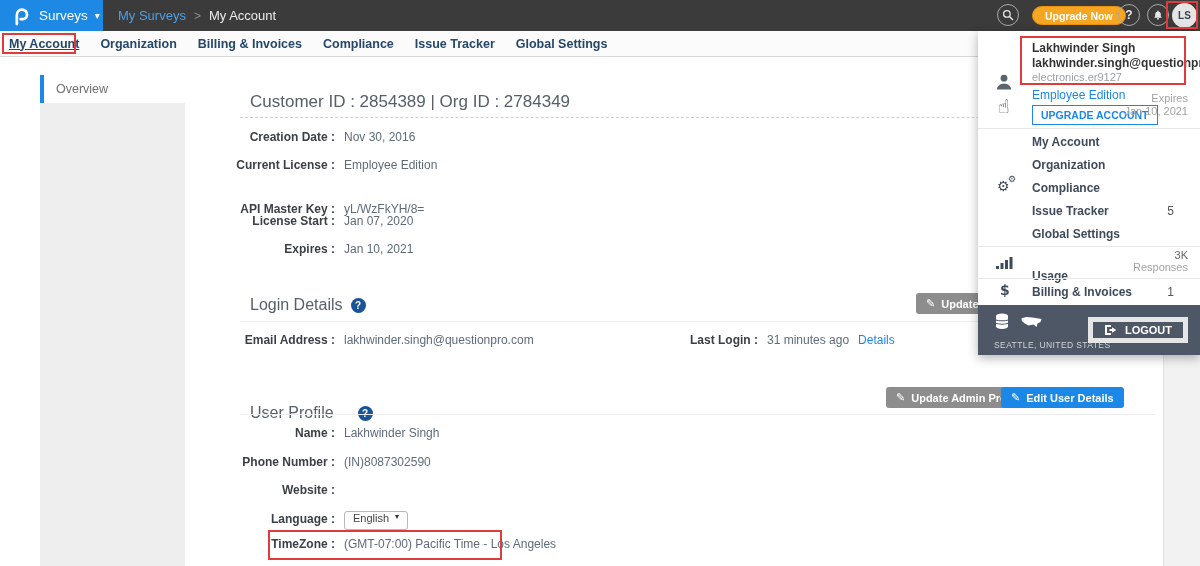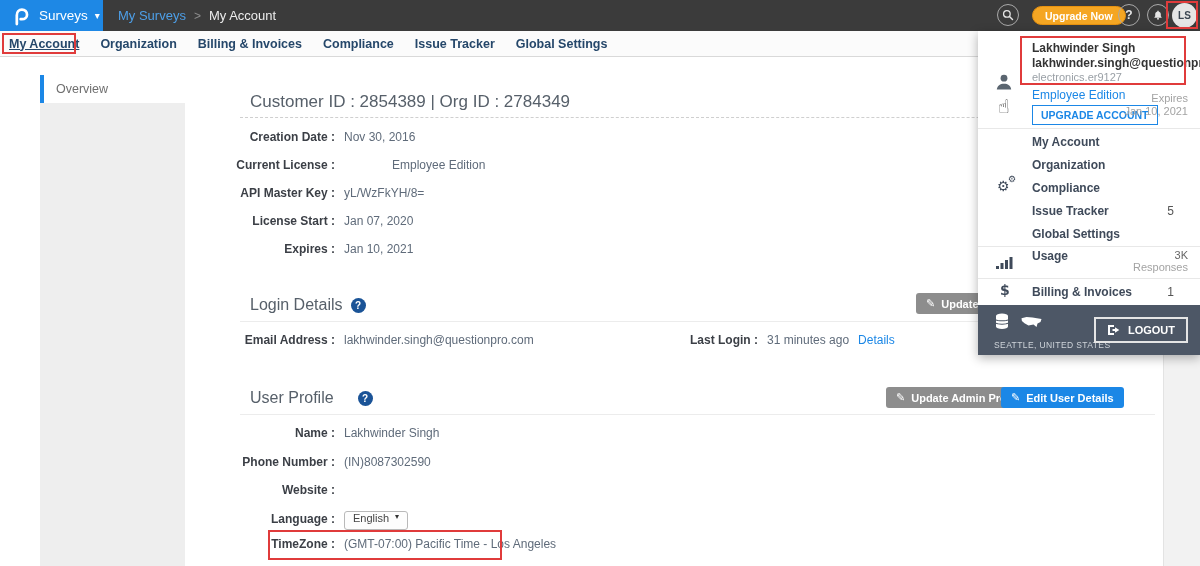--- a/index.html
+++ b/index.html
@@ -61,21 +61,21 @@
   #dd-username { left:54px; top:40px; font-size:11px; color:#9aa0a6; }
   #dd-edition { left:54px; top:57px; font-size:12px; }
   #dd-upgrade { left:54px; top:74px; height:20px; display:inline-flex; align-items:center; padding:0 8px; border:1px solid #1b87e6; color:#1b87e6; font-size:10.5px; font-weight:bold; background:#fff; cursor:pointer; }
   #dd-expires { right:12px; top:61px; text-align:right; font-size:11px; color:#a3a3a3; line-height:13px; }
   .dd-divider { left:0; width:222px; border-top:1px solid #e8e8e8; }
   .dd-menu-item { left:0; width:222px; height:23px; cursor:pointer; }
   .dd-menu-label { position:absolute; left:54px; top:4px; font-size:12px; font-weight:bold; color:#3f4a5a; }
   .dd-badge { position:absolute; right:26px; top:4px; font-size:12px; color:#555; }
   #dd-footer { left:0; top:274px; width:222px; height:50px; background:#4d5766; }
   #dd-location { position:absolute; left:16px; bottom:5px; font-size:8.5px; color:#cfd4da; letter-spacing:.4px; }
-  #logout-btn { position:absolute; right:12px; top:12px; height:26px; display:inline-flex; align-items:center; gap:7px; border:2px solid #e5e5e5; background:transparent; color:#fff; font-size:11px; font-weight:bold; padding:0 11px; cursor:pointer; }
+  #logout-btn { position:absolute; right:12px; top:12px; height:26px; display:inline-flex; align-items:center; gap:7px; border:5px solid #e5e5e5; background:transparent; color:#fff; font-size:11px; font-weight:bold; padding:0 11px; cursor:pointer; }
   #hand-cursor { left:20px; top:64px; font-size:19px; color:#3c3c3c; text-shadow:0 0 2px #fff; z-index:5; }
 </style>
 </head>
 <body>
 
 <div id="topbar" class="abs">
   <div id="logo-block" class="abs">
     <svg width="17" height="22" viewBox="0 0 20 24">
       <path d="M4.5 21.5 V11 C4.5 7 7 4.5 10.5 4.5 C14 4.5 16.5 7 16.5 10.5 C16.5 13.8 14 15.8 10.5 15.8 H9" fill="none" stroke="#fff" stroke-width="3.2" stroke-linecap="round"></path>
     </svg>
@@ -119,25 +119,25 @@
 <div id="sidebar-body" class="abs"></div>
 <div id="right-strip" class="abs"></div>
 
 <div class="abs page-heading" style="left:250px; top:92px;">Customer ID : 2854389 | Org ID : 2784349</div>
 <div class="abs divider-dashed" style="left:240px; top:117px; width:915px;"></div>
 
 <div class="abs frow" style="left:185px; top:130px;">
   <span class="flabel">Creation Date :</span>
   <span class="fvalue">Nov 30, 2016</span>
 </div>
-<div class="abs frow" style="left:185px; top:158px;gap:48px;">
+<div class="abs frow" style="left:185px; top:158px;">
   <span class="flabel">Current License :</span>
   <span class="fvalue">Employee Edition</span>
 </div>
-<div class="abs frow" style="left:185px; top:186px;">
+<div class="abs frow" style="left:185px; top:202px;">
   <span class="flabel">API Master Key :</span>
   <span class="fvalue">yL/WzFkYH/8=</span>
 </div>
 <div class="abs frow" style="left:185px; top:214px;">
   <span class="flabel">License Start :</span>
   <span class="fvalue">Jan 07, 2020</span>
 </div>
 <div class="abs frow" style="left:185px; top:242px;">
   <span class="flabel">Expires :</span>
   <span class="fvalue">Jan 10, 2021</span>
@@ -156,21 +156,21 @@
 <div class="abs frow" style="left:185px; top:333px;">
   <span class="flabel">Email Address :</span>
   <span class="fvalue">lakhwinder.singh@questionpro.com</span>
 </div>
 <div class="abs frow" style="left:690px; top:333px;">
   <span style="font-size:12px; font-weight:bold; color:#3b3f46;">Last Login :</span>
   <span class="fvalue">31 minutes ago</span>
   <span class="fvalue link">Details</span>
 </div>
 
-<div class="abs section-heading" style="left:250px; top:389px;gap:24px;">
+<div class="abs section-heading" style="left:250px; top:404px;gap:24px;">
   <span>User Profile</span>
   <span class="q-icon">?</span>
 </div>
 <button class="btn btn-gray abs" style="left:886px; top:387px;">
   <span class="uicon">✎</span>
   <span>Update Admin Profile</span>
 </button>
 <button class="btn btn-blue abs" style="left:1001px; top:387px;">
   <span class="uicon">✎</span>
   <span>Edit User Details</span>
@@ -242,21 +242,21 @@
 
   <div class="abs dd-divider" style="top:215px;"></div>
 
   <div class="abs" style="left:0; top:215px; width:222px; height:32px; cursor:pointer;">
     <svg class="abs" style="left:18px; top:9px;" width="18" height="14" viewBox="0 0 18 14">
       <rect x="0" y="11" width="3" height="3" fill="#3f4a5a"></rect>
       <rect x="4.5" y="8" width="3" height="6" fill="#3f4a5a"></rect>
       <rect x="9" y="5" width="3" height="9" fill="#3f4a5a"></rect>
       <rect x="13.5" y="2" width="3" height="12" fill="#3f4a5a"></rect>
     </svg>
-    <span class="abs" style="left:54px; top:3px; font-size:12px; font-weight:bold; color:#3f4a5a;">Usage</span>
+    <span class="abs" style="left:54px; top:23px; font-size:12px; font-weight:bold; color:#3f4a5a;">Usage</span>
     <span class="abs" style="right:12px; top:3px; text-align:right; font-size:11px; color:#666;">3K</span>
     <span class="abs" style="right:12px; top:15px; text-align:right; font-size:11px; color:#a3a3a3;">Responses</span>
   </div>
 
   <div class="abs dd-divider" style="top:247px;"></div>
 
   <div class="abs" style="left:0; top:247px; width:222px; height:27px; cursor:pointer;">
     <span class="abs uicon" style="left:22px; top:4px; font-size:14px; font-weight:bold; color:#3f4a5a;">$</span>
     <span class="abs" style="left:54px; top:7px; font-size:12px; font-weight:bold; color:#3f4a5a;">Billing &amp; Invoices</span>
     <span class="abs" style="right:26px; top:7px; font-size:12px; color:#555;">1</span>

